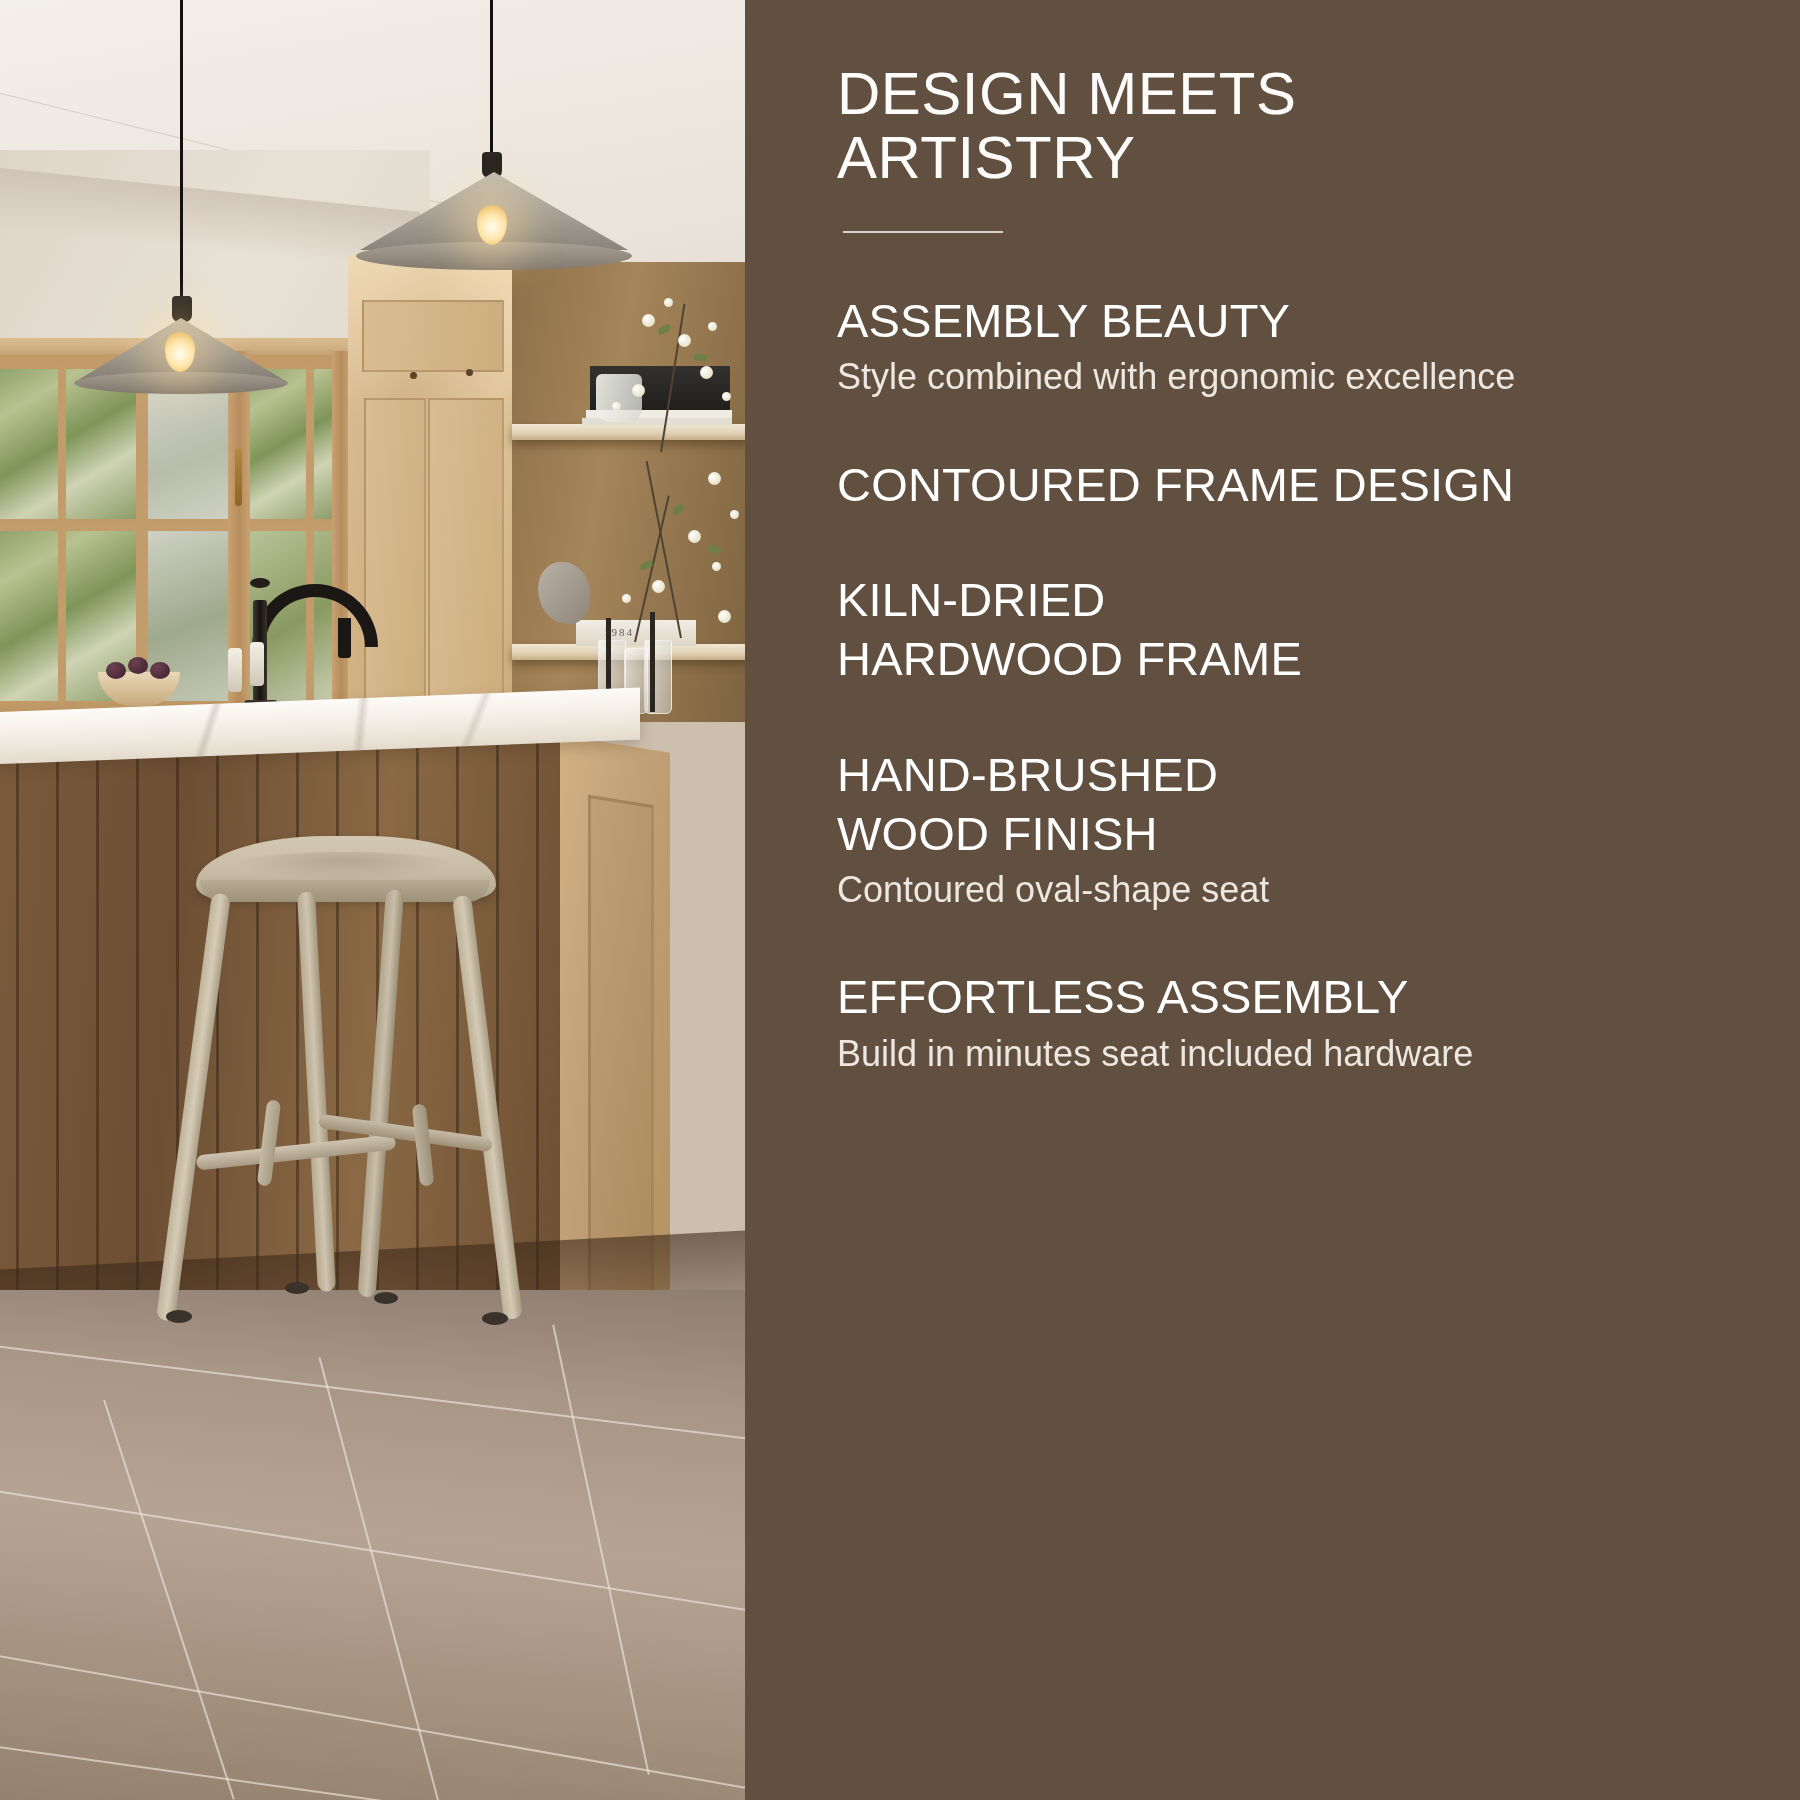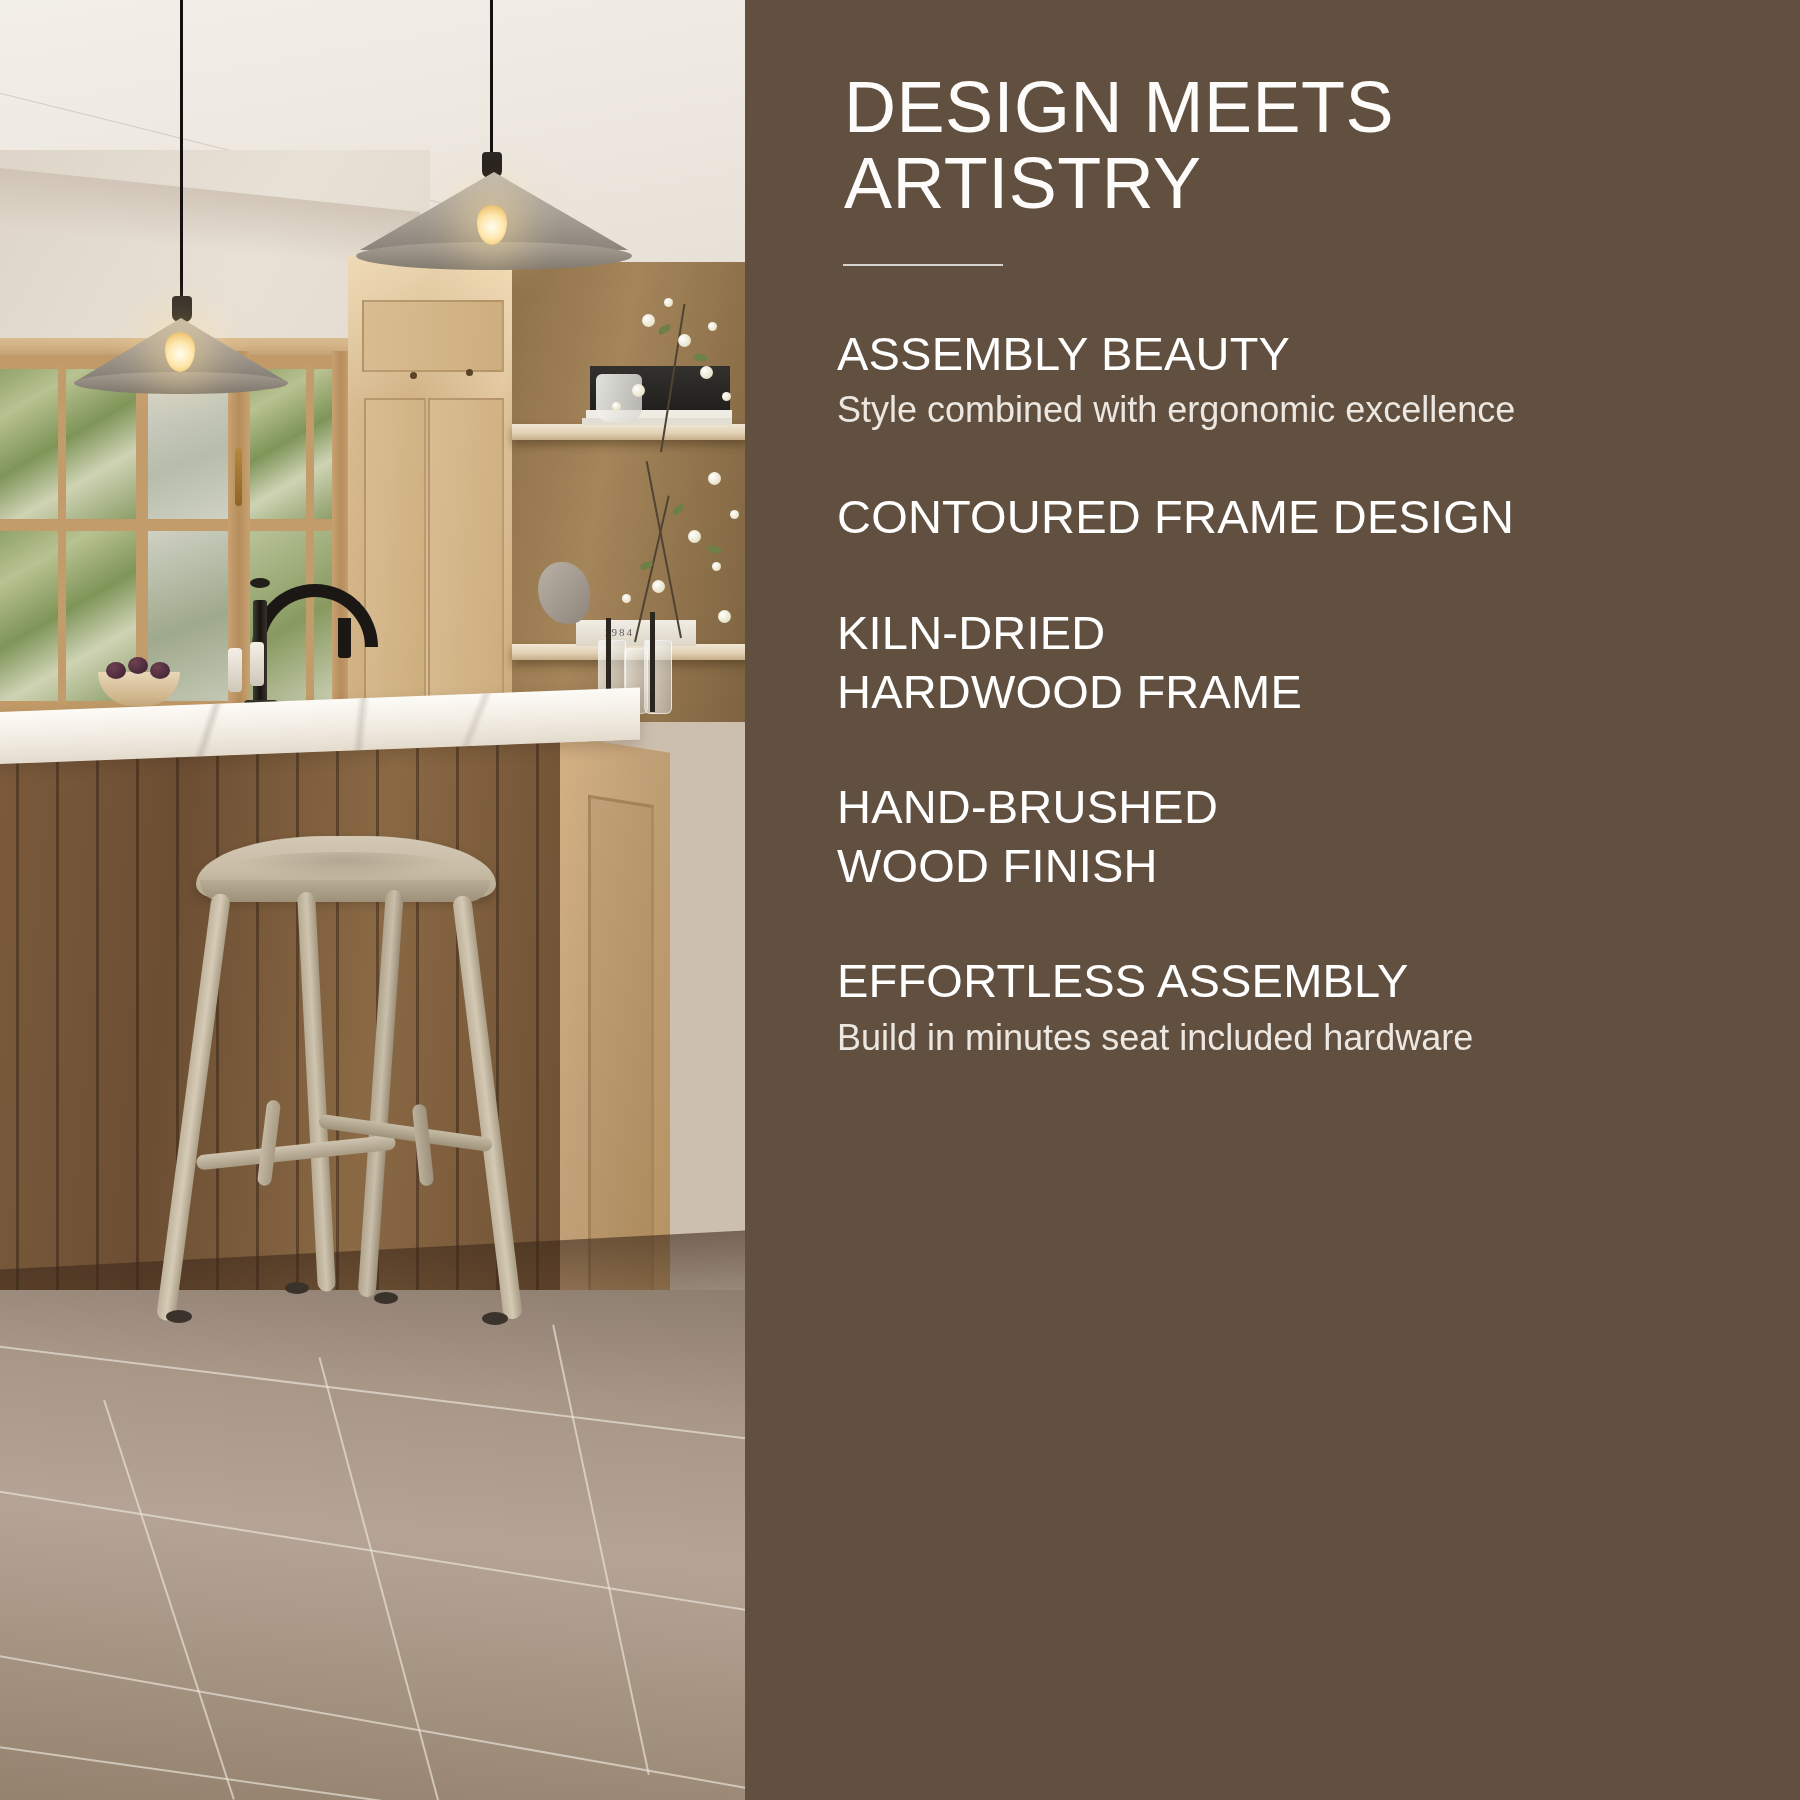--- a/index.html
+++ b/index.html
@@ -329,26 +329,26 @@
   .content-pane {
     position: relative;
     flex: 1 1 auto;
     height: 1800px;
     background: #61503F;
     padding: 62px 70px 40px 92px;
     box-sizing: border-box;
     color: #ffffff;
   }
   .headline {
-    font-size: 72px;
+    font-size: 60px;
     line-height: 1.06;
     font-weight: 300;
     letter-spacing: 0.5px;
     color: #fdfcfa;
-    margin: 7px;
+    margin: 0;
     white-space: pre-line;
   }
   .divider {
     width: 160px;
     height: 2px;
     background: rgba(255,255,255,.75);
     margin: 42px 0 58px 6px;
   }
   .feature {
     margin-bottom: 56px;
@@ -595,20 +595,21 @@
     </div>
 
     <div class="feature">
       <h2 class="feature-title">KILN-DRIED
 HARDWOOD FRAME</h2>
     </div>
 
     <div class="feature">
       <h2 class="feature-title">HAND-BRUSHED
 WOOD FINISH</h2>
+      <p class="feature-sub">Contoured oval-shape seat</p>
     </div>
 
     <div class="feature">
       <h2 class="feature-title">EFFORTLESS ASSEMBLY</h2>
       <p class="feature-sub">Build in minutes seat included hardware</p>
     </div>
 
   </div>
 </div>
 

